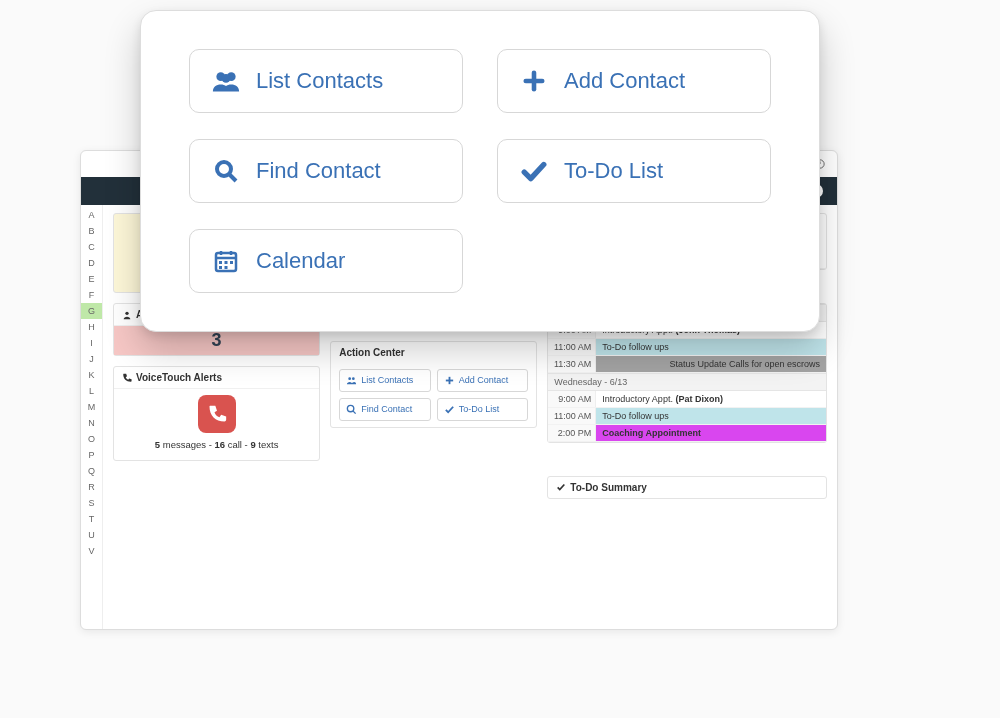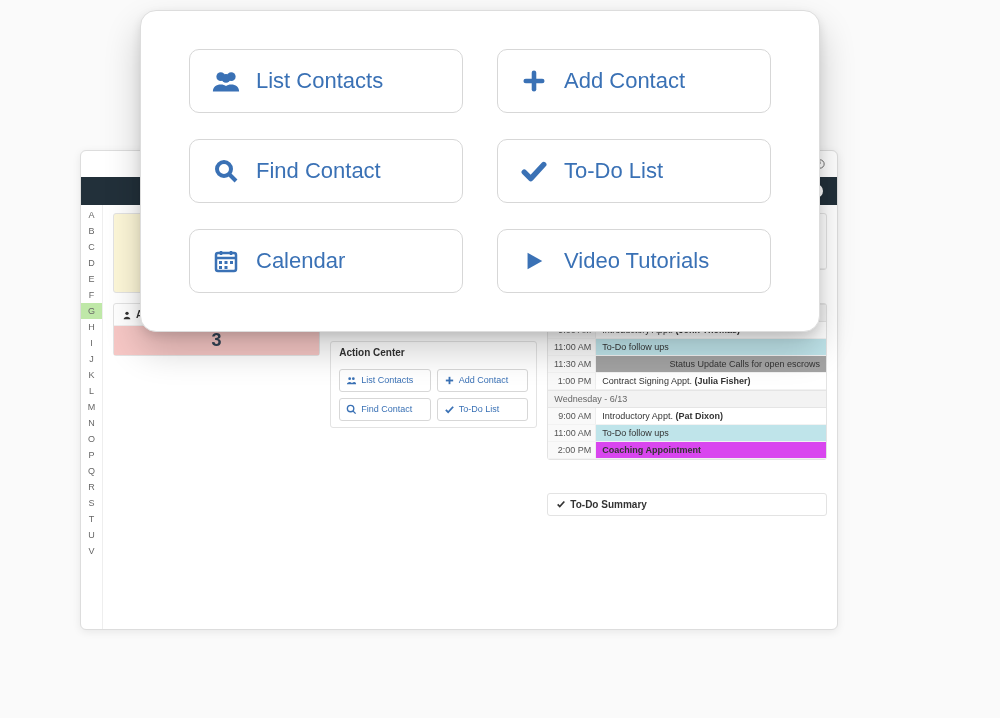--- a/index.html
+++ b/index.html
@@ -265,20 +265,38 @@
               <svg width="10" height="10" viewBox="0 0 24 24" fill="#333">
                   <circle cx="12" cy="8" r="4"></circle>
                   <path d="M4 22c0-4 4-6 8-6s8 2 8 6"></path>
                 </svg>
             </span>
             <span>Atlanta Leads</span>
           </div>
           <div class="pink-bar">3</div>
         </div>
 
+        <div class="panel voice-card">
+          <div class="panel-head">
+            <span>
+              <svg width="10" height="10" viewBox="0 0 24 24" fill="#333">
+                  <path d="M6 2h4l2 6-3 2c1 3 3 5 6 6l2-3 6 2v4c0 1-1 2-2 2C10 21 3 14 3 3c0-1 1-1 2-1z"></path>
+                </svg>
+            </span>
+            <span>VoiceTouch Alerts</span>
+          </div>
+          <div class="phone-badge">
+            <svg width="20" height="20" viewBox="0 0 24 24" fill="#fff">
+                <path d="M6 2h4l2 6-3 2c1 3 3 5 6 6l2-3 6 2v4c0 1-1 2-2 2C10 21 3 14 3 3c0-1 1-1 2-1z"></path>
+              </svg>
+          </div>
+          <div class="voice-summary">
+            <b>5</b><span> messages - </span><b>16</b><span> call - </span><b>9</b><span> texts</span>
+          </div>
+        </div>
       </div>
 
       <div class="col">
         <div class="panel hv-panel">
           <div class="panel-head">
             <span>
               <svg width="10" height="10" viewBox="0 0 24 24" fill="#333">
                   <path d="M3 11l9-8 9 8v10H3z"></path>
                 </svg>
             </span>
@@ -365,24 +383,20 @@
               <div class="sched-item ">Introductory Appt. <b>(John Thomas)</b></div>
             </div>
             <div class="sched-row">
               <div class="sched-time">11:00 AM</div>
               <div class="sched-item c-blue">To-Do follow ups</div>
             </div>
             <div class="sched-row">
               <div class="sched-time">11:30 AM</div>
               <div class="sched-item c-yel">Status Update Calls for open escrows</div>
             </div>
-            <div class="sched-row">
-              <div class="sched-time">1:00 PM</div>
-              <div class="sched-item ">Contract Signing Appt. <b>(Julia Fisher)</b></div>
-            </div>
             <div class="sched-day">Wednesday - 6/13</div>
             <div class="sched-row">
               <div class="sched-time">9:00 AM</div>
               <div class="sched-item ">Introductory Appt. <b>(Pat Dixon)</b></div>
             </div>
             <div class="sched-row">
               <div class="sched-time">11:00 AM</div>
               <div class="sched-item c-blue">To-Do follow ups</div>
             </div>
             <div class="sched-row">
@@ -454,22 +468,14 @@
             <line x1="17" y1="2" x2="17" y2="6" stroke="#3a71b5" stroke-width="2.5"></line>
             <rect x="5" y="12" width="3" height="3"></rect>
             <rect x="10.5" y="12" width="3" height="3"></rect>
             <rect x="16" y="12" width="3" height="3"></rect>
             <rect x="5" y="17" width="3" height="3"></rect>
             <rect x="10.5" y="17" width="3" height="3"></rect>
           </svg>
       </span>
       <span>Calendar</span>
     </div>
-    <div class="big-btn">
-      <span class="icon">
-        <svg width="22" height="24" viewBox="0 0 24 24" fill="#3a71b5">
-            <polygon points="5,3 21,12 5,21"></polygon>
-          </svg>
-      </span>
-      <span>Video Tutorials</span>
-    </div>
   </div>
 </div>
 
 </body></html>

